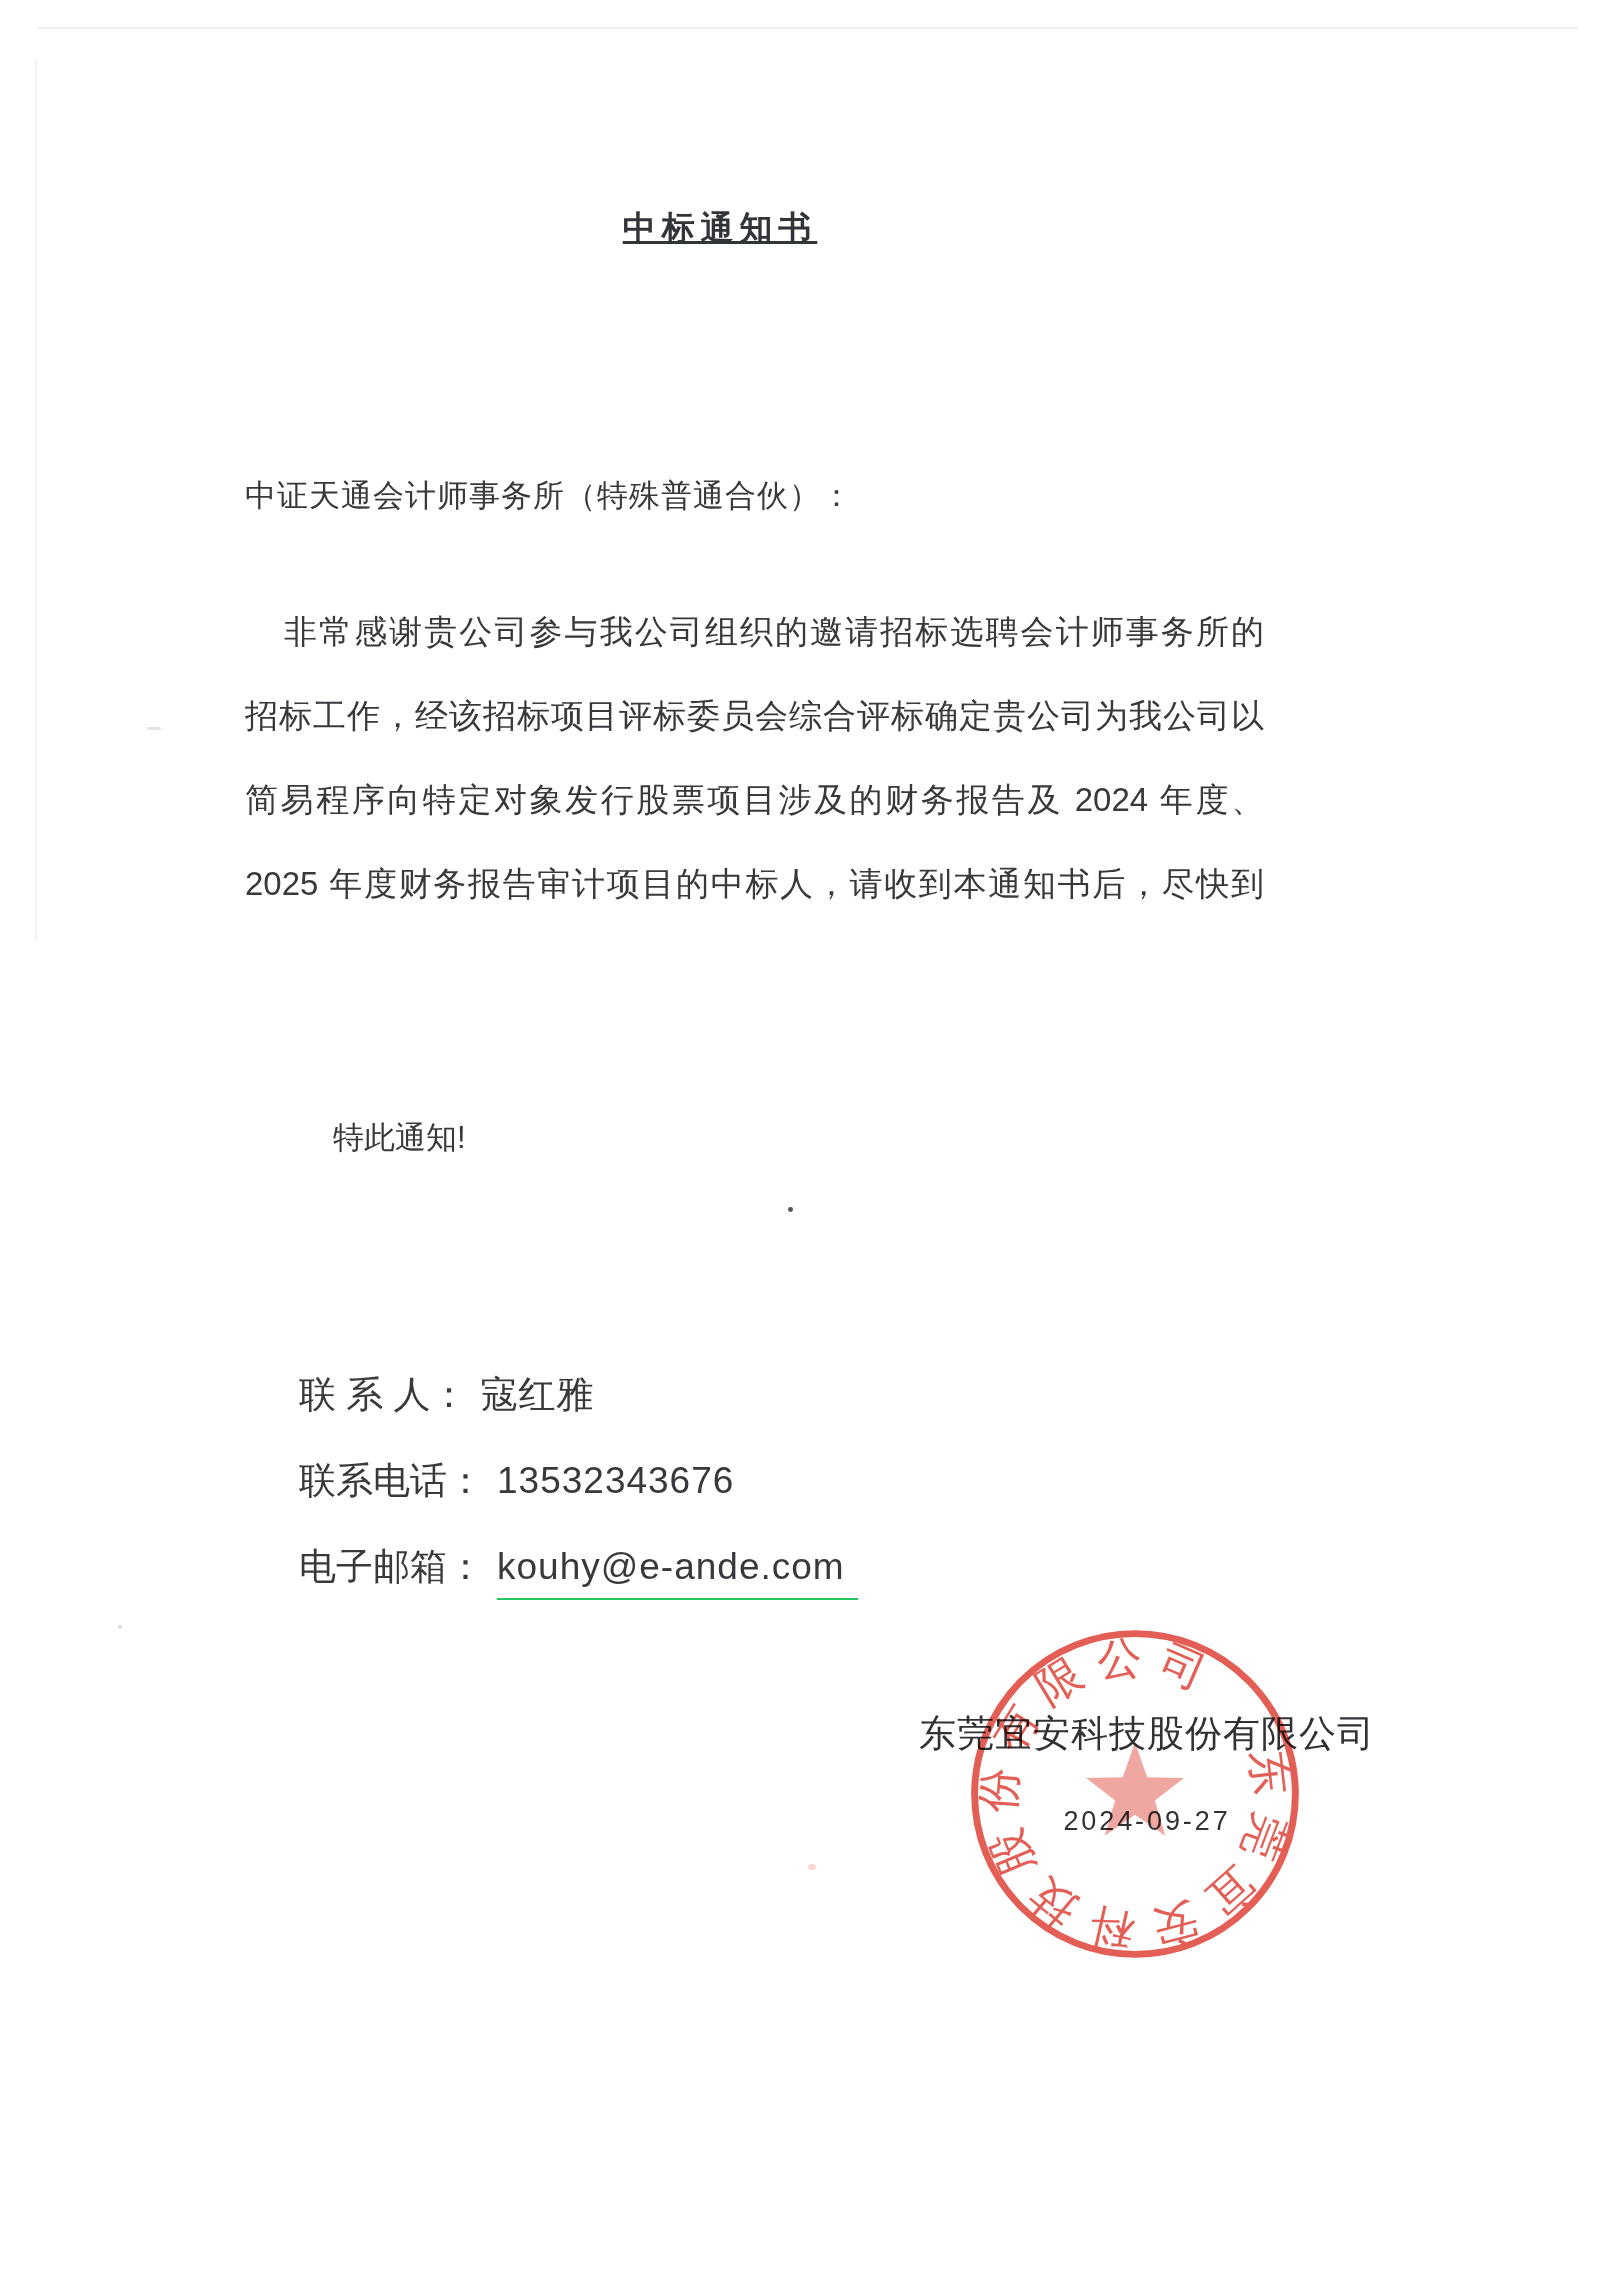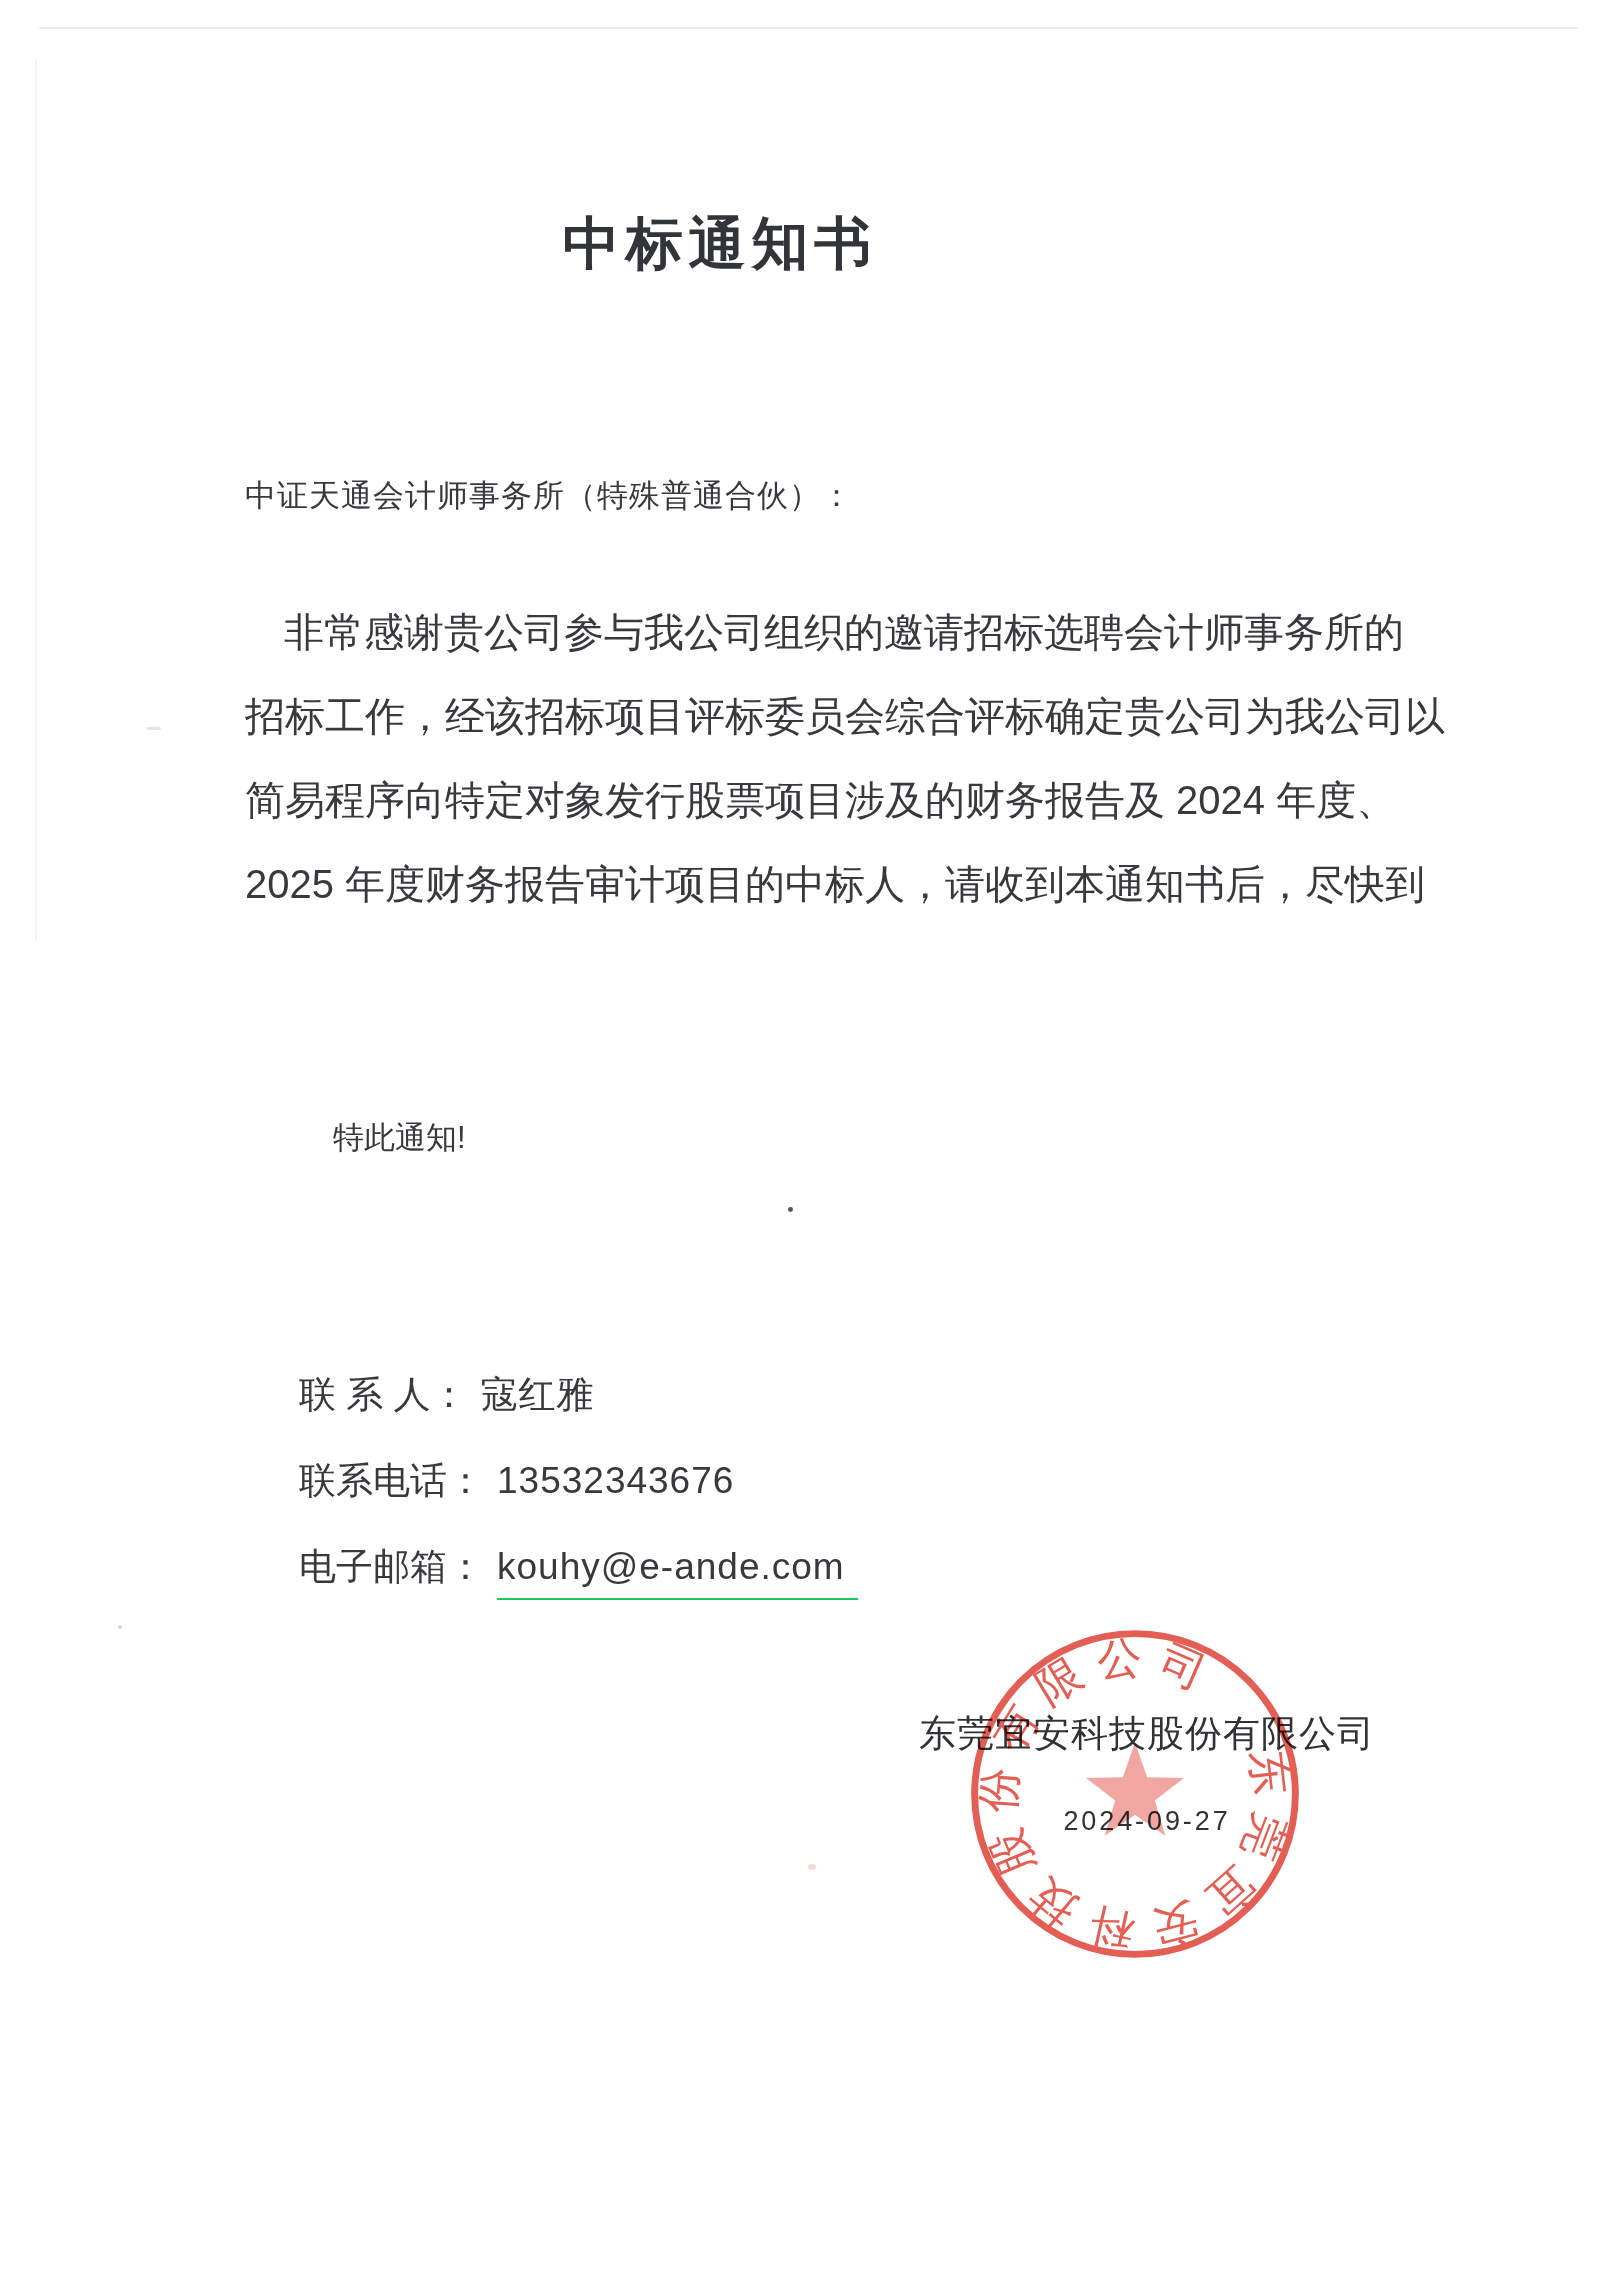--- a/index.html
+++ b/index.html
@@ -36,39 +36,40 @@
   .speck-1 { left: 788px; top: 1207px; width: 4.9px; height: 4.9px; background: #555; }
   .speck-2 { left: 147px; top: 727px; width: 13.7px; height: 2.9px; background: #e4e4e4; border-radius: 2px; }
   .speck-3 { left: 118px; top: 1625px; width: 3.9px; height: 3.9px; background: #d9d9d9; }
   .speck-4 { left: 808px; top: 1864px; width: 7.8px; height: 5.9px; background: rgba(230,90,80,0.25); }
 
   .doc-title {
     position: absolute;
     left: 230px; top: 206px;
     width: 980px;
     text-align: center;
-    font-size: 57px;
+    font-size: 33px;
     font-weight: 700;
     letter-spacing: 5.9px;
     color: #313438;
+    text-decoration: underline;
   }
   .salutation {
     position: absolute;
     left: 245px; top: 431px;
     width: 1078px;
     font-size: 31px;
     letter-spacing: 1px;
     color: #37393c;
     margin-top: 44px;
   }
   .body-par {
     position: absolute;
     left: 245px; top: 590px;
     width: 1019px;
-    font-size: 40px;
+    font-size: 33px;
     color: #37393c;
   }
   .body-line {
     display: block;
     height: 84px;
     line-height: 84px;
     text-align: justify;
     text-align-last: justify;
     white-space: nowrap;
     text-justify: inter-character;

